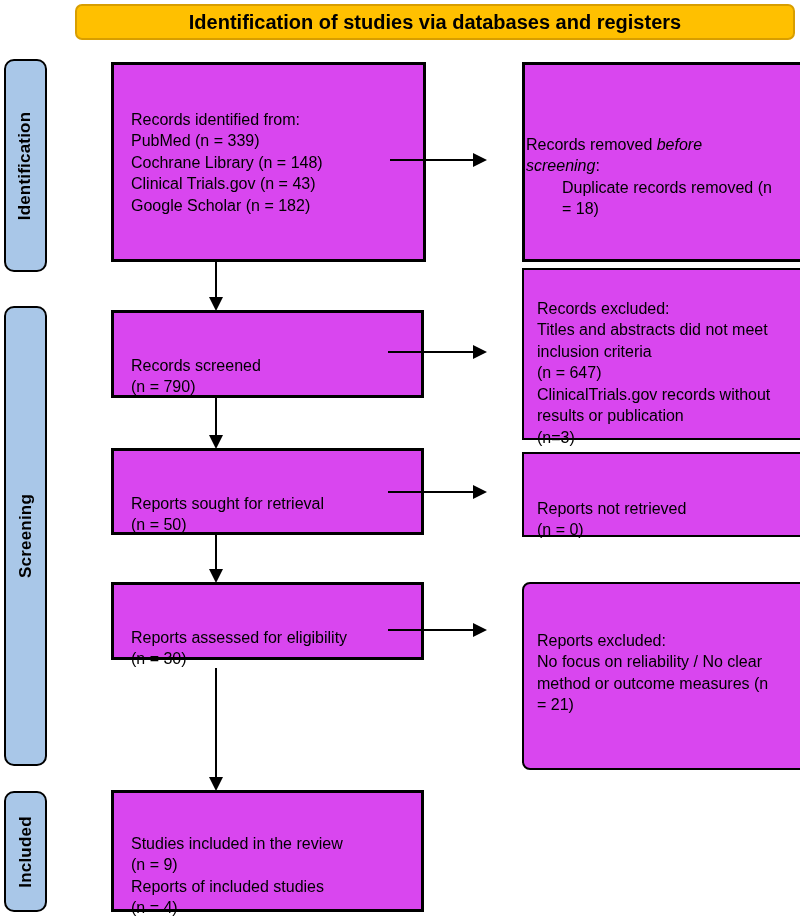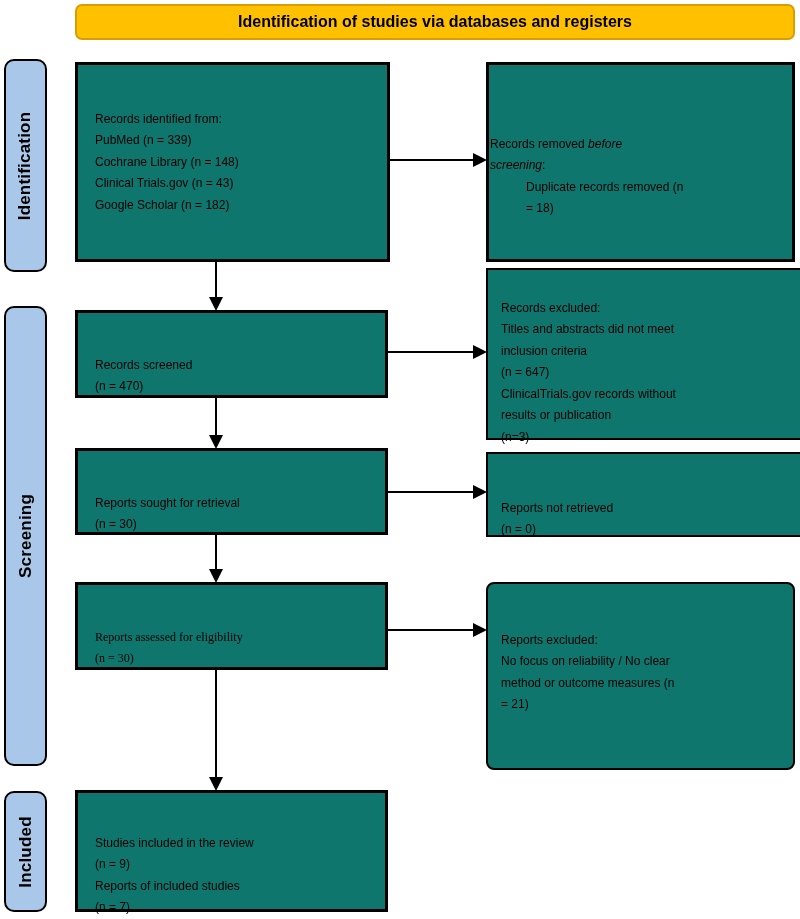--- a/index.html
+++ b/index.html
@@ -13,47 +13,48 @@
   .canvas{
     position:relative;width:800px;height:919px;background:#ffffff;
     font-family:"Liberation Sans","DejaVu Sans",sans-serif;
     color:var(--text);overflow:hidden;
   }
   .banner{
     position:absolute;left:75px;top:4px;width:720px;height:36px;
     background:var(--banner-fill);border:2px solid var(--banner-border);
     border-radius:7px;box-sizing:border-box;
     display:flex;align-items:center;justify-content:center;
-    font-weight:bold;font-size:16px;
+    font-weight:bold;font-size:20px;
   }
   .stage{
     position:absolute;left:4px;width:43px;
     background:var(--sidebar-fill);border:2.5px solid #000;border-radius:10px;
     box-sizing:border-box;display:flex;align-items:center;justify-content:center;
   }
   .stage span{
     transform:rotate(-90deg);white-space:nowrap;
     font-weight:bold;font-size:17px;letter-spacing:0.2px;
   }
   .stage.identification{top:59px;height:213px;}
   .stage.screening{top:306px;height:460px;}
   .stage.included{top:791px;height:121px;}
   .box{
-    position:absolute;background:#0f766e;border:3px solid var(--box-border);
-    box-sizing:border-box;font-size:12px;line-height:21.5px;
+    position:absolute;background:#d946ef;border:3px solid var(--box-border);
+    box-sizing:border-box;font-size:16px;line-height:21.5px;
     white-space:pre-line;
+    margin-left:36px;
   }
   .box .indent{margin-left:36px;}
   .b1{left:75px;top:62px;width:315px;height:200px;padding:22px 8px 8px 17px;}
   .r1{left:486px;top:62px;width:309px;height:200px;padding:47px 8px 8px 1px;}
   .b2{left:75px;top:310px;width:313px;height:88px;padding:20px 8px 8px 17px;}
   .r2{left:486px;top:268px;width:366px;height:172px;padding:6px 5px 5px 13px;border-width:2.5px;}
   .b3{left:75px;top:448px;width:313px;height:87px;padding:20px 8px 8px 17px;}
   .r3{left:486px;top:452px;width:350px;height:85px;padding:22px 8px 8px 13px;border-width:2.5px;}
-  .b4{left:75px;top:582px;width:313px;height:88px;padding:20px 8px 8px 17px;font-family:Liberation Serif, serif;}
+  .b4{left:75px;top:582px;width:313px;height:78px;padding:20px 8px 8px 17px;}
   .r4{left:486px;top:582px;width:309px;height:188px;padding:24px 11px 5px 13px;border-width:2.5px;border-radius:8px;}
   .b5{left:75px;top:790px;width:313px;height:122px;padding:18px 8px 8px 17px;}
   svg.arrows{position:absolute;left:0;top:0;pointer-events:none;}
   svg.arrows line{stroke:#000;stroke-width:2;}
   svg.arrows polygon{fill:#000;}
 </style>
 </head>
 <body>
 
 <div class="canvas">
@@ -82,36 +83,36 @@
 
   <div class="box r1">
     <span>Records removed </span><i>before
 screening</i><span>:</span>
     <div class="indent">Duplicate records removed (n
 = 18)</div>
   </div>
 
   <div class="box b2">
     <span>Records screened
-(n = 470)</span>
+(n = 790)</span>
   </div>
 
   <div class="box r2">
     <span>Records excluded:
 Titles and abstracts did not meet
 inclusion criteria
 (n = 647)
 ClinicalTrials.gov records without
 results or publication
 (n=3)</span>
   </div>
 
   <div class="box b3">
     <span>Reports sought for retrieval
-(n = 30)</span>
+(n = 50)</span>
   </div>
 
   <div class="box r3">
     <span>Reports not retrieved
 (n = 0)</span>
   </div>
 
   <div class="box b4">
     <span>Reports assessed for eligibility
 (n = 30)</span>
@@ -121,21 +122,21 @@
     <span>Reports excluded:
 No focus on reliability / No clear
 method or outcome measures (n
 = 21)</span>
   </div>
 
   <div class="box b5">
     <span>Studies included in the review
 (n = 9)
 Reports of included studies
-(n = 7)</span>
+(n = 4)</span>
   </div>
 
   <svg class="arrows" width="800" height="919" viewBox="0 0 800 919" aria-hidden="true">
     <g>
       <line x1="216" y1="262" x2="216" y2="298"></line>
       <polygon points="209,297 223,297 216,311"></polygon>
     </g>
     <g>
       <line x1="216" y1="398" x2="216" y2="436"></line>
       <polygon points="209,435 223,435 216,449"></polygon>

